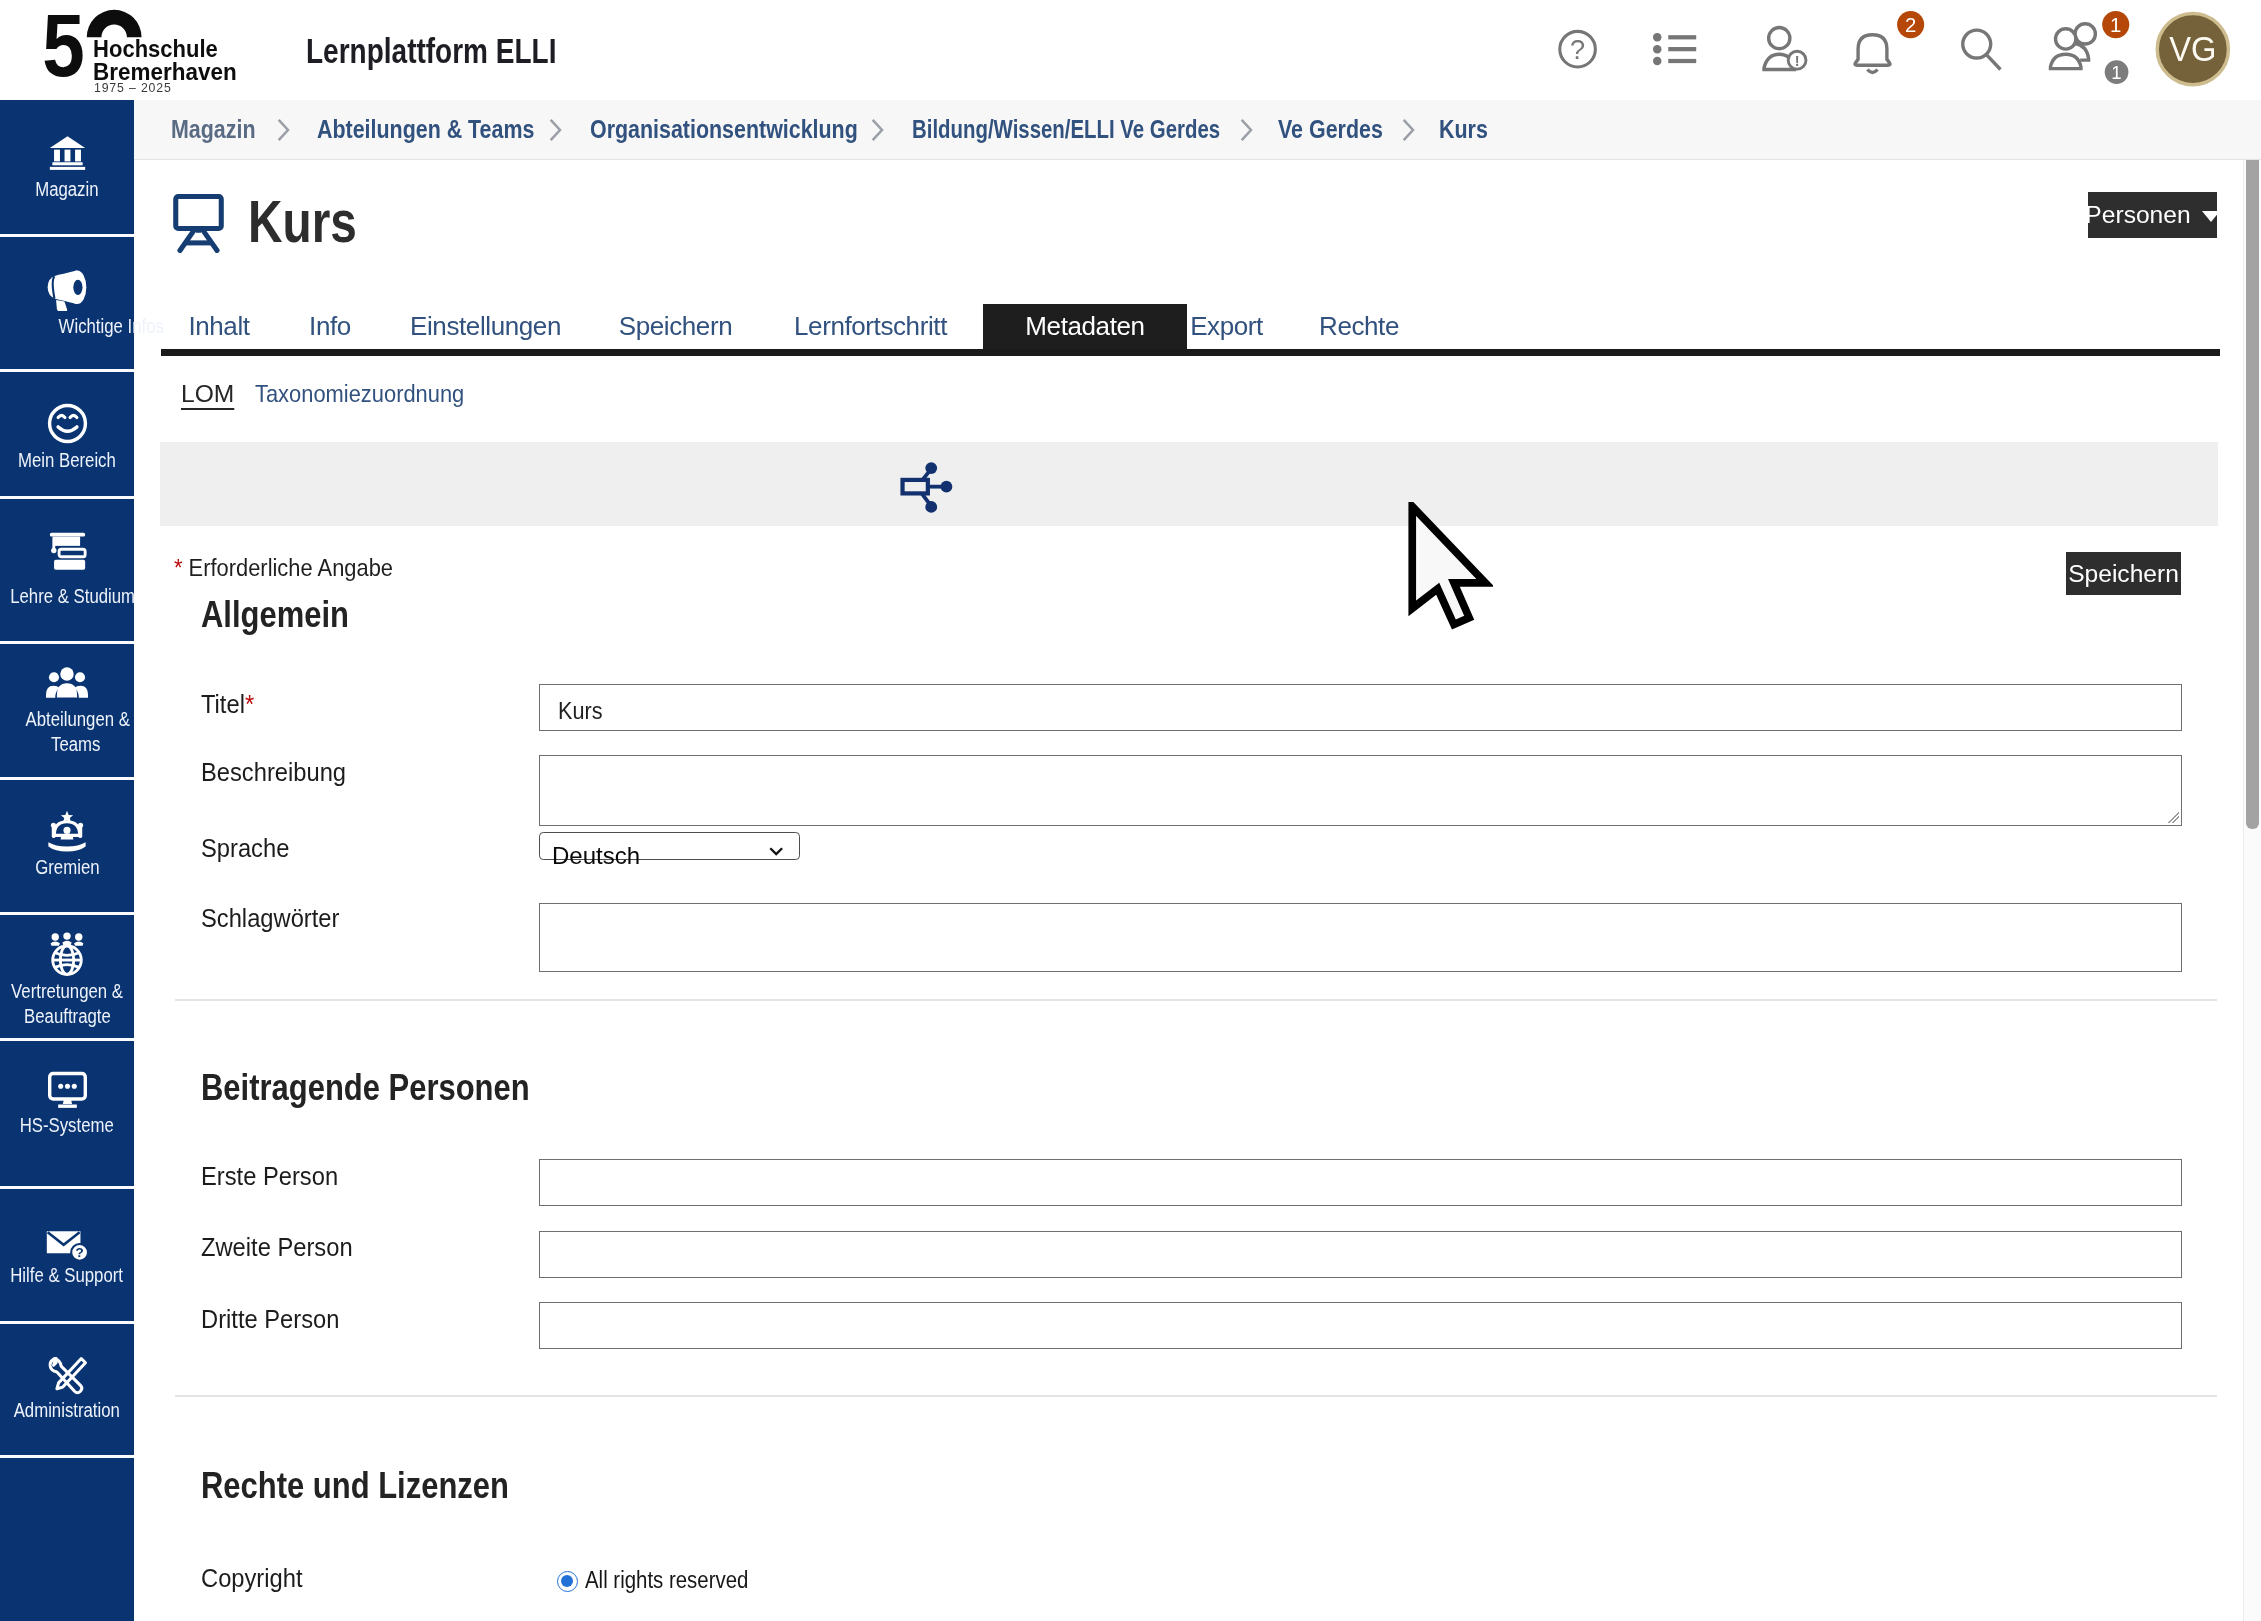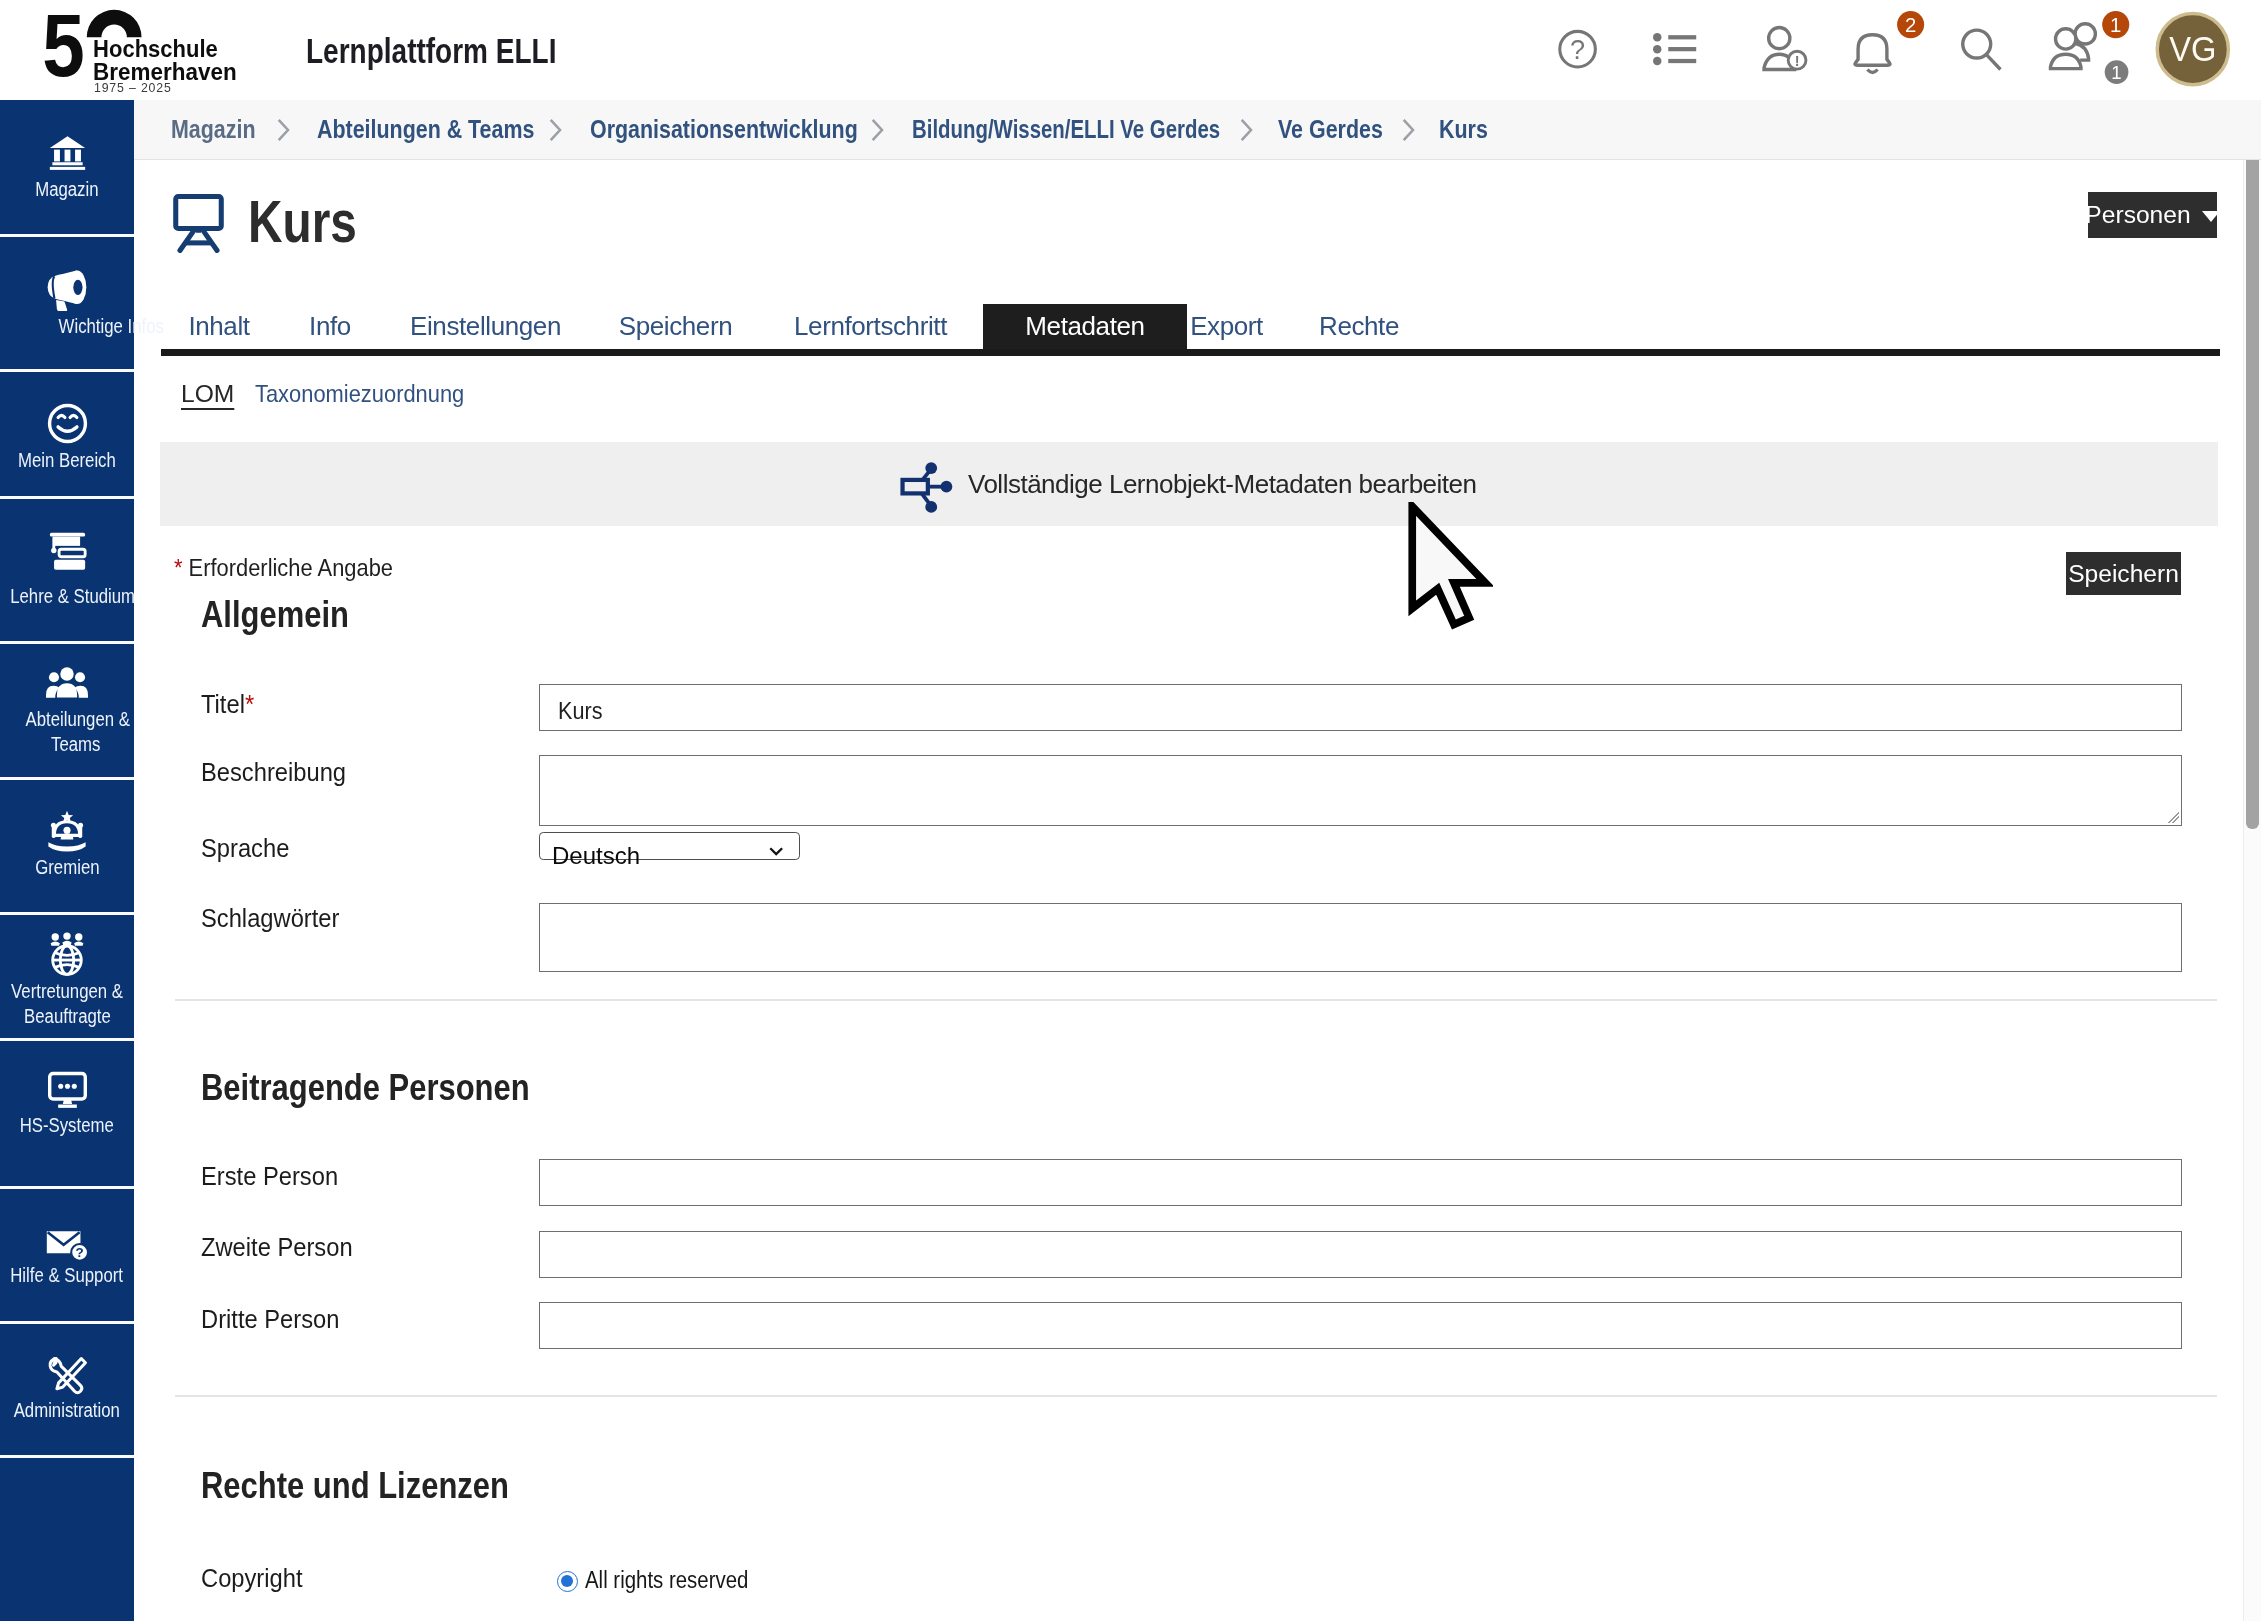--- a/index.html
+++ b/index.html
@@ -339,21 +339,20 @@
       <g stroke="#12316e" fill="none" stroke-width="4.5">
         <line x1="25" y1="24" x2="37" y2="9"></line>
         <line x1="33" y1="30" x2="55" y2="30"></line>
         <line x1="25" y1="37" x2="37" y2="53"></line>
       </g>
       <rect x="3" y="22" width="30" height="16" stroke-width="5" fill="#efefef" stroke="#12316e"></rect>
       <circle cx="37" cy="8" r="7" fill="#12316e"></circle>
       <circle cx="55" cy="30" r="7" fill="#12316e"></circle>
       <circle cx="37" cy="54" r="7" fill="#12316e"></circle>
     </svg>
-    <div id="gbtext">Vollständige Lernobjekt-Metadaten bearbeiten</div>
   </div>
 
   <div id="reqnote"><span class="star">*</span>Erforderliche Angabe</div>
   <div id="speichern">Speichern</div>
 
   <div class="secheading" style="left:201px; top:594px;">Allgemein</div>
 
   <div class="flabel" style="top:690px;">Titel<span class="star">*</span></div>
   <div class="finput" style="top:684px; height:47px;"></div>
   <div id="titelval">Kurs</div>

